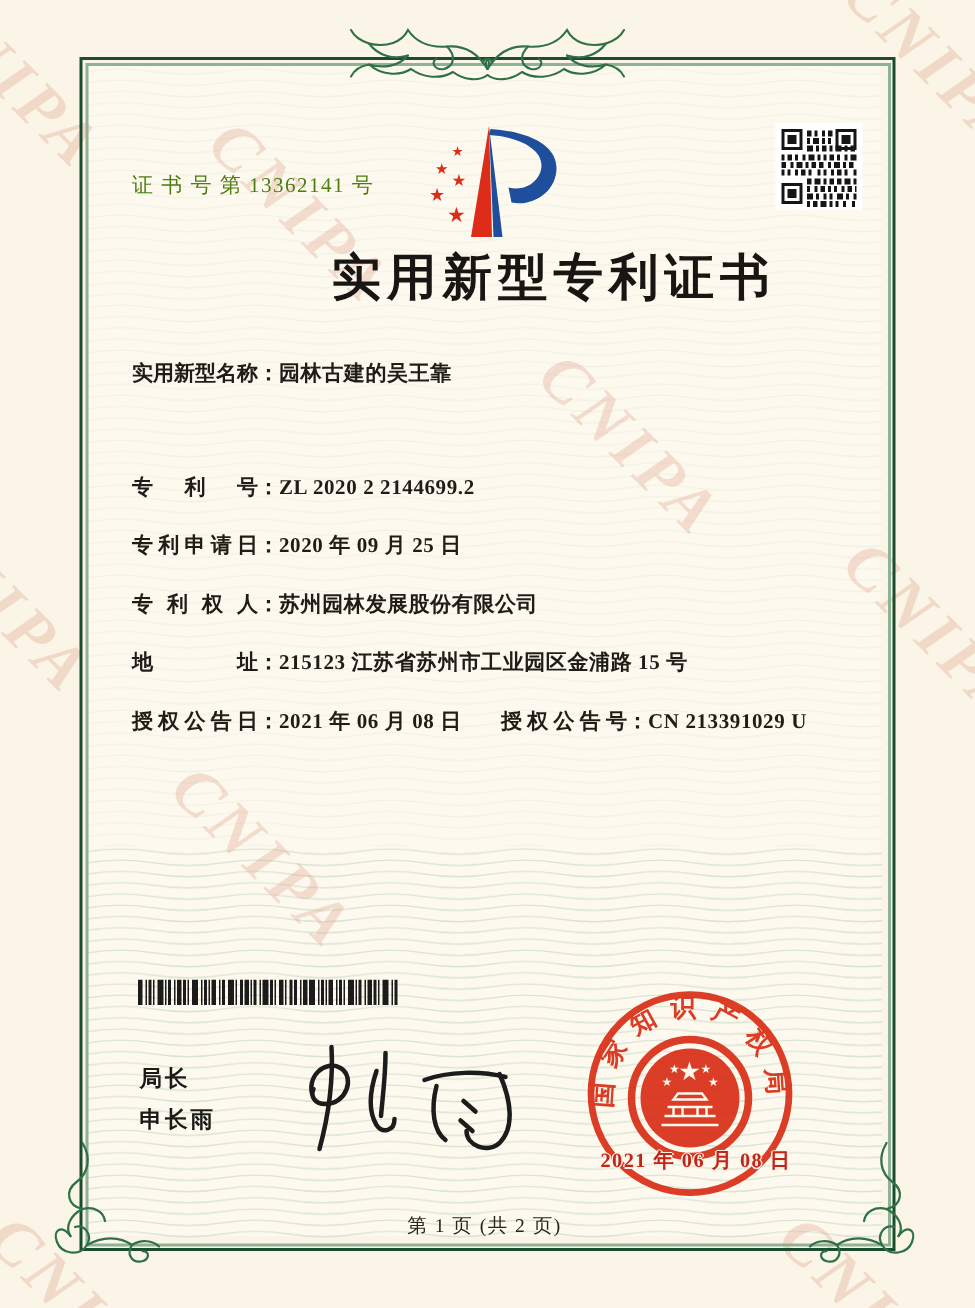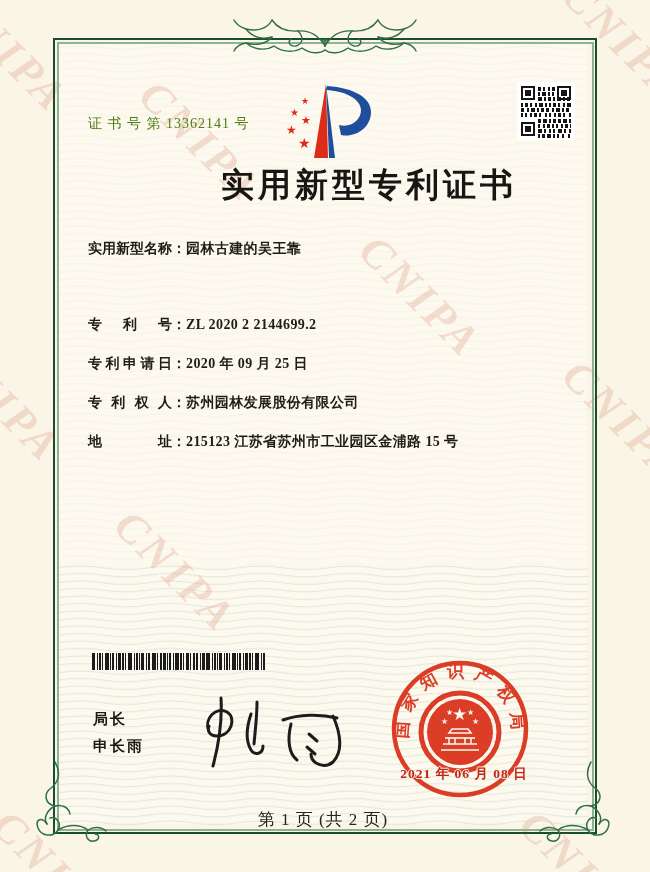--- a/index.html
+++ b/index.html
@@ -44,21 +44,21 @@
   .signer{position:absolute;left:93px;z-index:3;font-family:"Liberation Sans","DejaVu Sans",sans-serif;
           font-weight:700;font-size:15px;color:#1c1a17;letter-spacing:2px;}
   .signature{position:absolute;left:195px;top:692px;z-index:4;}
 
   .seal{position:absolute;left:389px;top:658px;z-index:4;opacity:0.93;}
   .seal-date{position:absolute;left:398px;top:765px;width:132px;z-index:5;text-align:center;
              font-size:13.5px;font-weight:700;color:#c3241a;letter-spacing:1px;white-space:nowrap;
              text-shadow:-1px 0 0 #f6f1e3,1px 0 0 #f6f1e3,0 -1px 0 #f6f1e3,0 1px 0 #f6f1e3;}
 
   .footer{position:absolute;left:53px;top:808px;width:540px;text-align:center;z-index:3;
-          font-size:17px;color:#26241f;letter-spacing:1px;}
+          font-size:13px;color:#26241f;letter-spacing:1px;}
 </style>
 </head>
 <body>
 
 <div class="page">
 
   <div class="inner-bg"></div>
 
   <svg class="waves" style="left:58px;top:44px;opacity:.16;" width="530" height="520">
     <defs>
@@ -170,20 +170,23 @@
   </div>
   <div class="frow" style="top:355px;">
     <span class="flabel">专利申请日</span><span class="fcolon">：</span><span class="fval">2020 年 09 月 25 日</span>
   </div>
   <div class="frow" style="top:394px;font-family:Liberation Mono, monospace;">
     <span class="flabel">专利权人</span><span class="fcolon">：</span><span class="fval">苏州园林发展股份有限公司</span>
   </div>
   <div class="frow" style="top:433px;">
     <span class="flabel">地址</span><span class="fcolon">：</span><span class="fval">215123 江苏省苏州市工业园区金浦路 15 号</span>
   </div>
+  <div class="frow" style="top:472px;">
+    <span class="flabel">授权公告日</span><span class="fcolon">：</span><span class="fval fval-fixed">2021 年 06 月 08 日</span><span class="flabel">授权公告号</span><span class="fcolon">：</span><span class="fval">CN 213391029 U</span>
+  </div>
 
 
   <svg class="barcode" width="174" height="17">
     <line x1="0" y1="8.5" x2="174" y2="8.5" stroke="#1b1b1b" stroke-width="17" stroke-dasharray="3 2 1 1 2 1 1 2 4 1 1 1 2 2 1 1 3 1 2 1 1 2 4 2 1 1 2 1 1 1 3 2 1 1 2 2 4 1 1 2 2 1 3 1 1 1 2 2 1 1 4 1 2 1 1 2 3 1 1 2 2 1 2 2 1 1 3 1 4 2 1 1 2 1 1 1"></line>
   </svg>
 
   <div class="signer" style="top:710px;">局长</div>
   <div class="signer" style="top:737px;">申长雨</div>
 
   <svg class="signature" width="165" height="80" viewBox="0 0 165 80">

